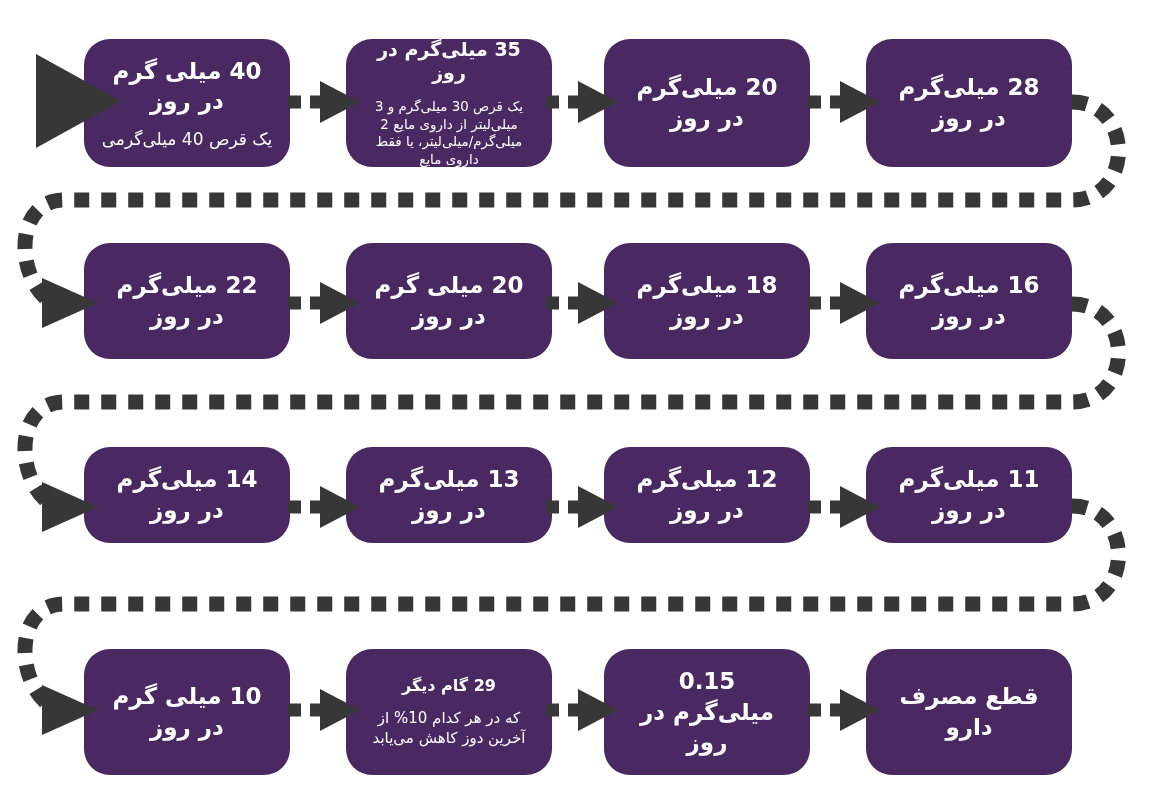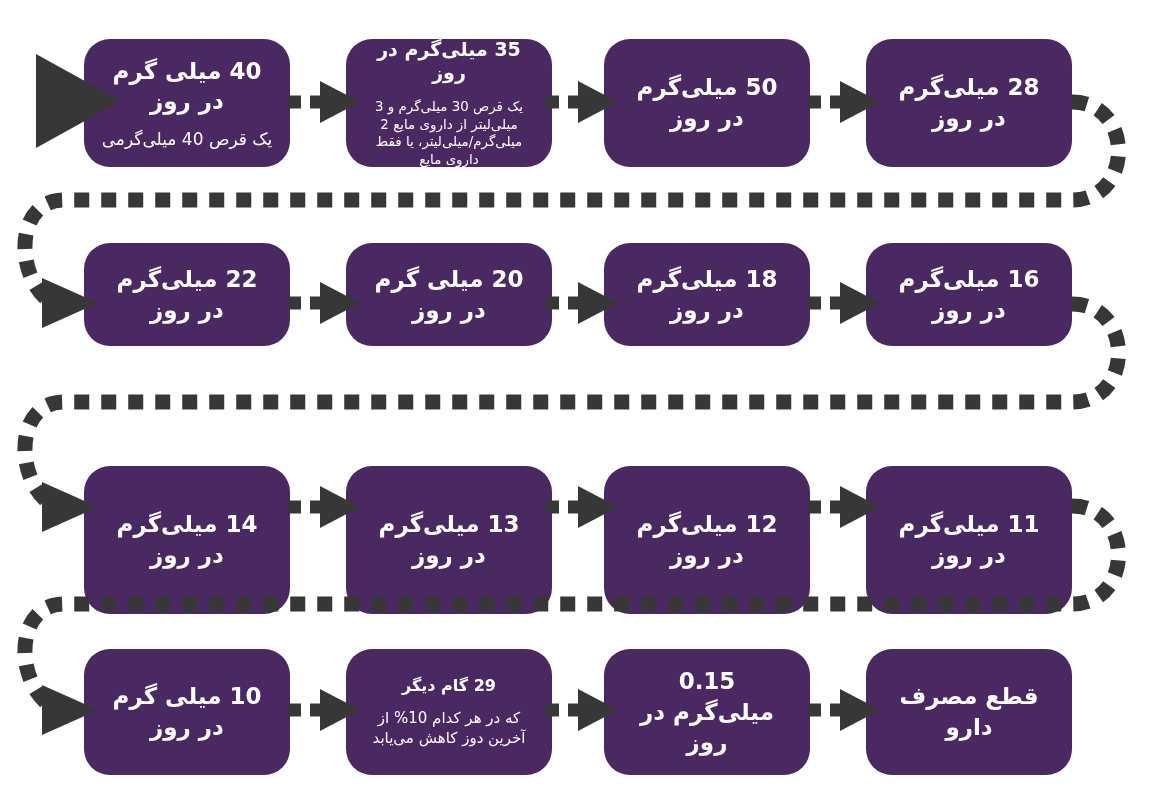--- a/index.html
+++ b/index.html
@@ -15,22 +15,22 @@
     background:var(--bg);
     font-family:"DejaVu Sans",sans-serif;
   }
   .stage{position:absolute;inset:0}
   .box{
     position:absolute;width:206px;background:var(--box);border-radius:26px;
     color:var(--boxtext);display:flex;flex-direction:column;justify-content:center;
     align-items:center;text-align:center;direction:rtl;padding:8px 14px;z-index:1;
   }
   .r1{top:39px;height:128px}
-  .r2{top:243px;height:103px}
-  .r3{top:466px;height:148px}
+  .r2{top:243px;height:116px}
+  .r3{top:447px;height:96px}
   .r4{top:649px;height:126px}
   .c0{left:84px}.c1{left:346px}.c2{left:604px}.c3{left:866px}
   .box-title{font-weight:bold;font-size:23px;line-height:1.33;max-width:158px}
   .box-sub{font-size:17px;line-height:1.28;margin-top:12px}
   .box.dense .box-title{font-size:19px;max-width:none;line-height:1.2}
   .box.dense .box-sub{font-size:13.4px;line-height:1.3;margin-top:15px}
   .box.steps .box-title{font-size:16px;max-width:none;line-height:1.25}
   .box.steps .box-sub{font-size:15px;line-height:1.35}
   .box.stop .box-title{max-width:none}
   svg.connectors{position:absolute;inset:0;z-index:5;pointer-events:none}
@@ -44,21 +44,21 @@
 
   <div class="box r1 c0">
     <div class="box-title">40 میلی گرم در روز</div>
     <div class="box-sub">یک قرص 40 میلی‌گرمی</div>
   </div>
   <div class="box r1 c1 dense">
     <div class="box-title">35 میلی‌گرم در روز</div>
     <div class="box-sub">یک قرص 30 میلی‌گرم و 3 میلی‌لیتر از داروی مایع 2 میلی‌گرم/میلی‌لیتر، یا فقط داروی مایع</div>
   </div>
   <div class="box r1 c2">
-    <div class="box-title">50 میلی‌گرم در روز</div>
+    <div class="box-title">20 میلی‌گرم در روز</div>
   </div>
   <div class="box r1 c3">
     <div class="box-title">28 میلی‌گرم در روز</div>
   </div>
 
   <div class="box r2 c0">
     <div class="box-title">22 میلی‌گرم در روز</div>
   </div>
   <div class="box r2 c1">
     <div class="box-title">20 میلی گرم در روز</div>

